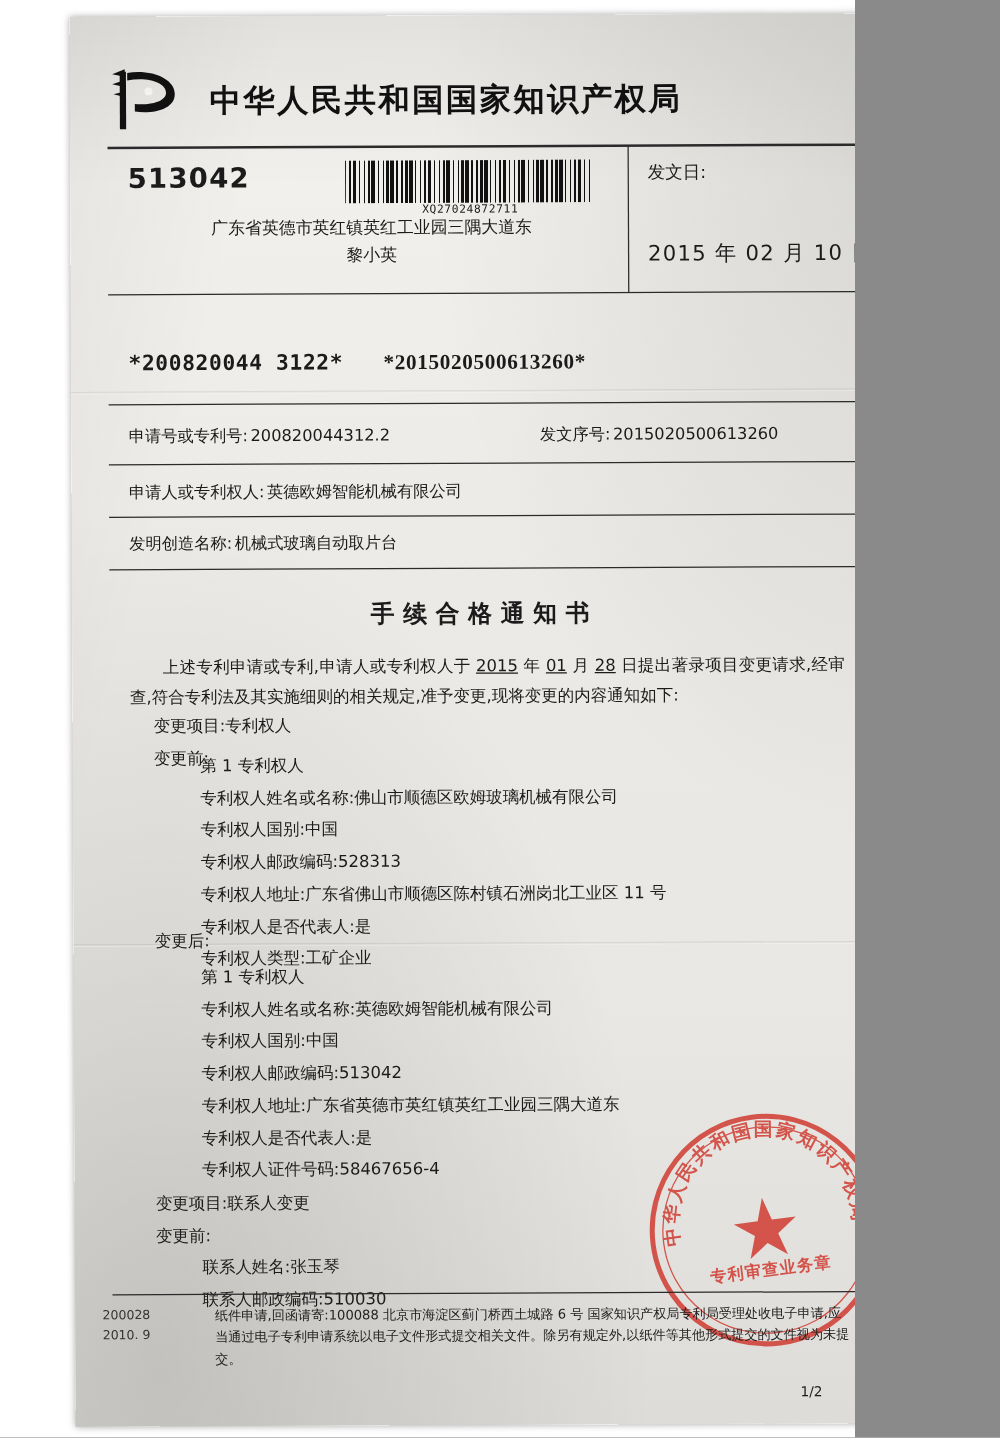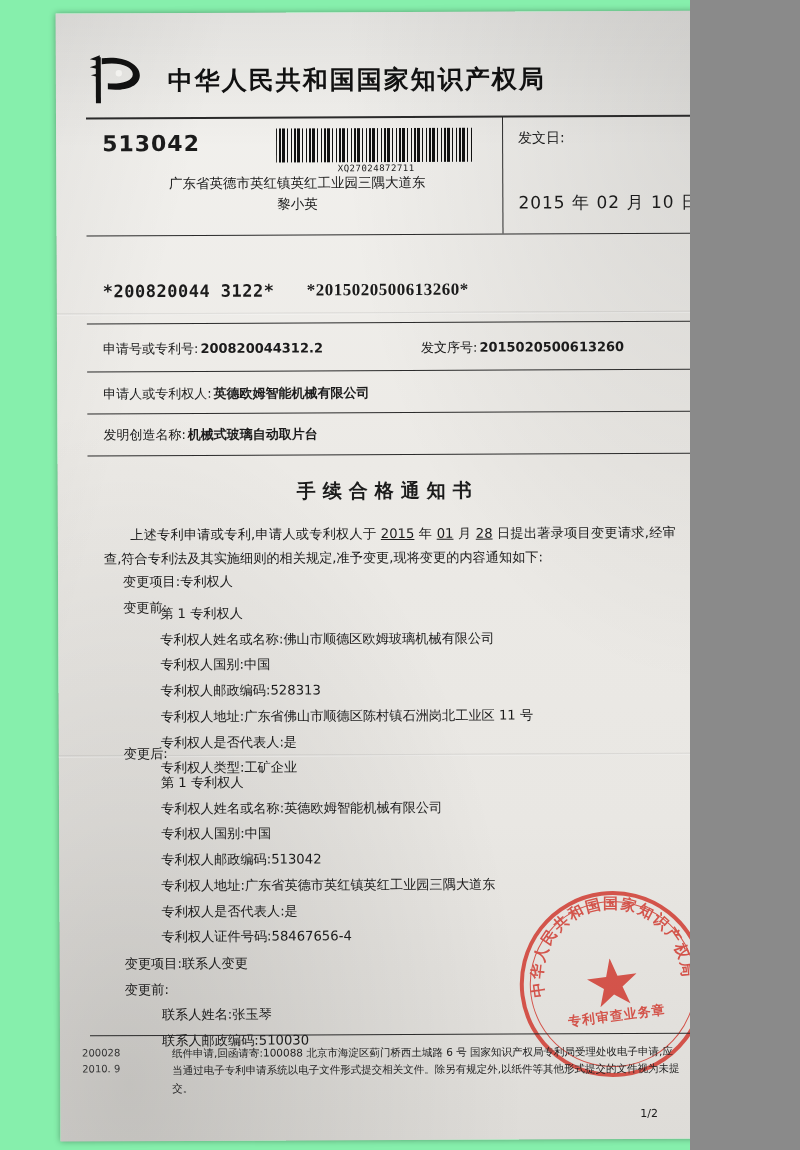--- a/index.html
+++ b/index.html
@@ -5,23 +5,22 @@
   html, body {
     margin: 0;
     padding: 0;
     background: #8a8a8a;
   }
   .page {
     position: relative;
     width: 684px;
     height: 1150px;
     overflow: hidden;
-    background: #86efac;
+    background: #ffffff;
     font-family: "DejaVu Sans", "Liberation Sans", sans-serif;
-    padding-left: 6px;
   }
   
   .sheet {
     position: absolute;
     left: 58px;
     top: 12px;
     width: 690px;
     height: 1128px;
     background:
       linear-gradient(105deg, rgba(0,0,0,0.05) 0%, rgba(255,255,255,0) 18%),
@@ -190,23 +189,23 @@
     font-weight: bold;
     letter-spacing: 0.5px;
   }
 
   
   .field {
     position: absolute;
     font-size: 13px;
   }
   .field .lbl { font-weight: normal; }
-  .field .val { font-weight: bold; margin-left: 2px; }
+  .field .val { font-weight: normal; margin-left: 2px; }
   .f-appno   { left: 46px;  top: 327px; }
-  .f-serial  { left: 364px; top: 327px; }
+  .f-serial  { left: 375px; top: 327px; }
   .f-owner   { left: 46px;  top: 372px; }
   .f-title   { left: 46px;  top: 413px; }
 
   
   .doc-title {
     position: absolute;
     left: 0;
     top: 466px;
     width: 660px;
     text-align: center;

